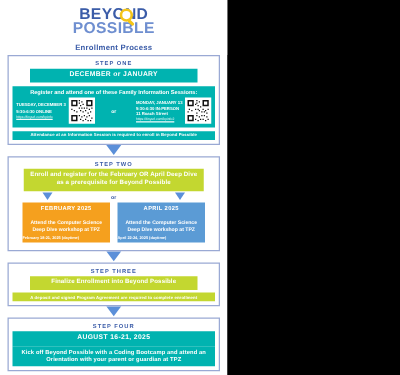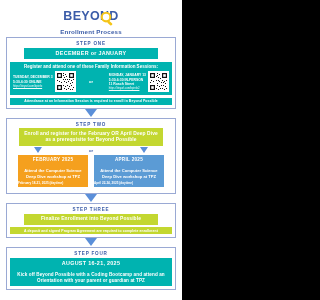--- a/index.html
+++ b/index.html
@@ -191,20 +191,21 @@
   .gap-sm { height: 3px; }
 </style>
 </head>
 <body>
 
 <div class="page">
 
   <div class="header">
     <div class="logo-wrap">
       <div class="logo-l1">BEYOND</div>
+      <div class="logo-l2">POSSIBLE</div>
       <svg class="magnifier" viewBox="0 0 24 24">
         <circle cx="10" cy="10" r="7.5" fill="#f5c518"></circle>
         <circle cx="10" cy="10" r="4.6" fill="#ffffff"></circle>
         <rect x="13.5" y="14.5" width="8" height="3.6" rx="1.6" transform="rotate(42 13.5 14.5)" fill="#f5c518"></rect>
       </svg>
     </div>
     <div class="subtitle">Enrollment Process</div>
   </div>
 
   <div class="step">

